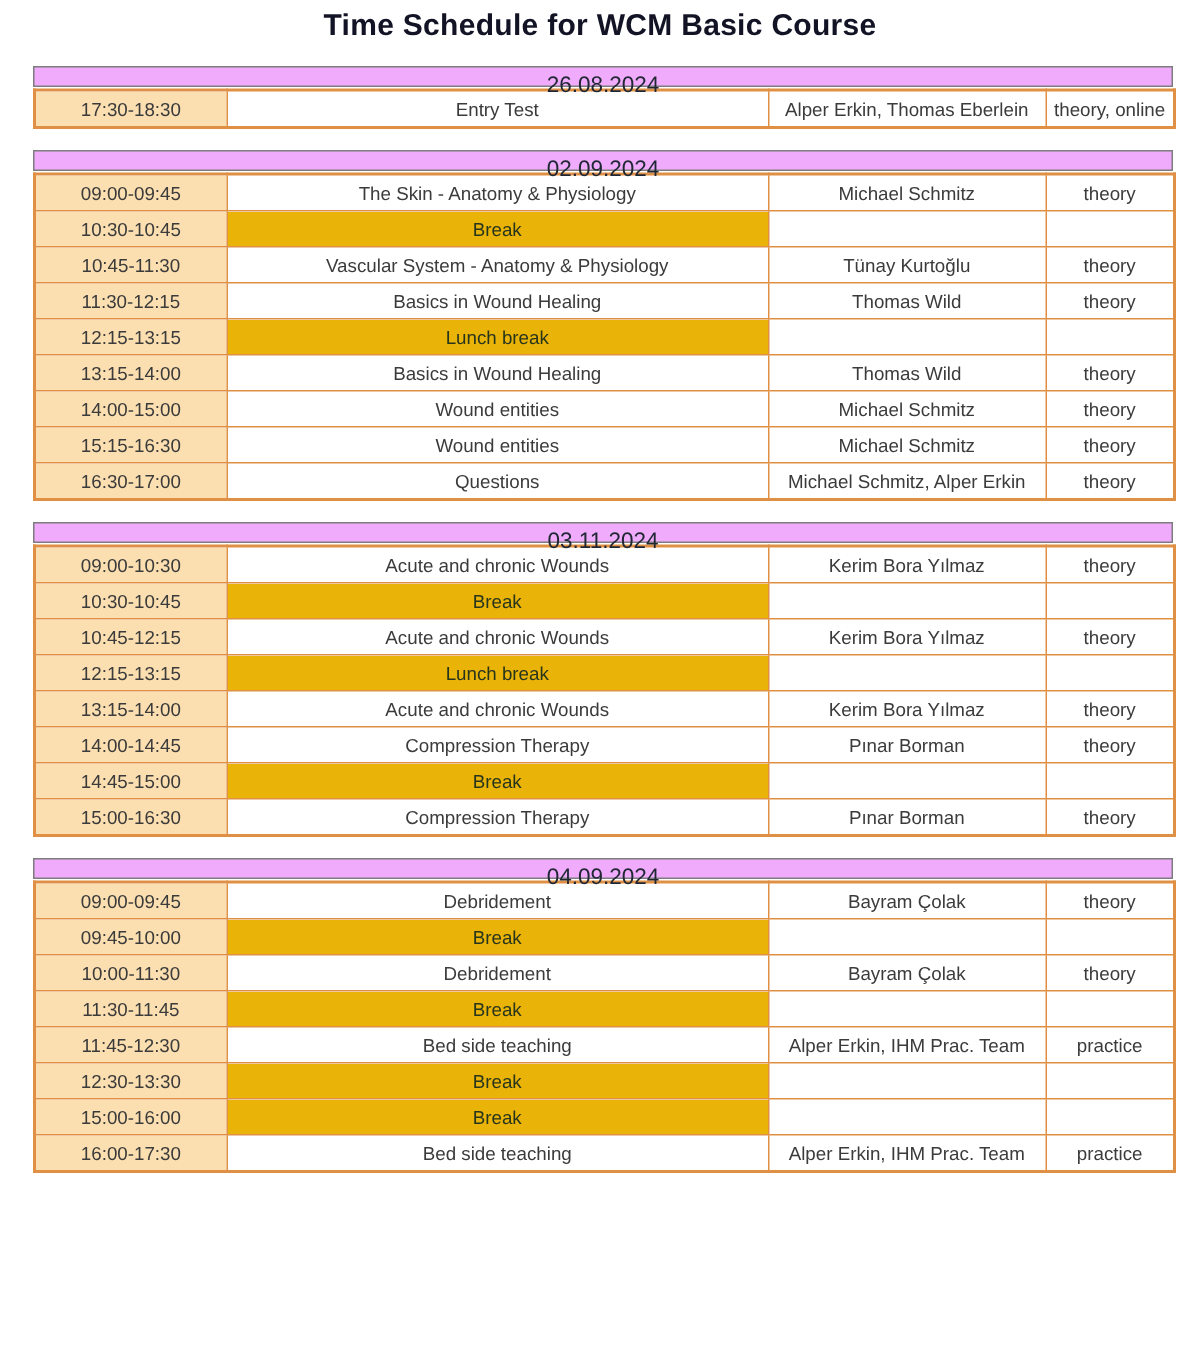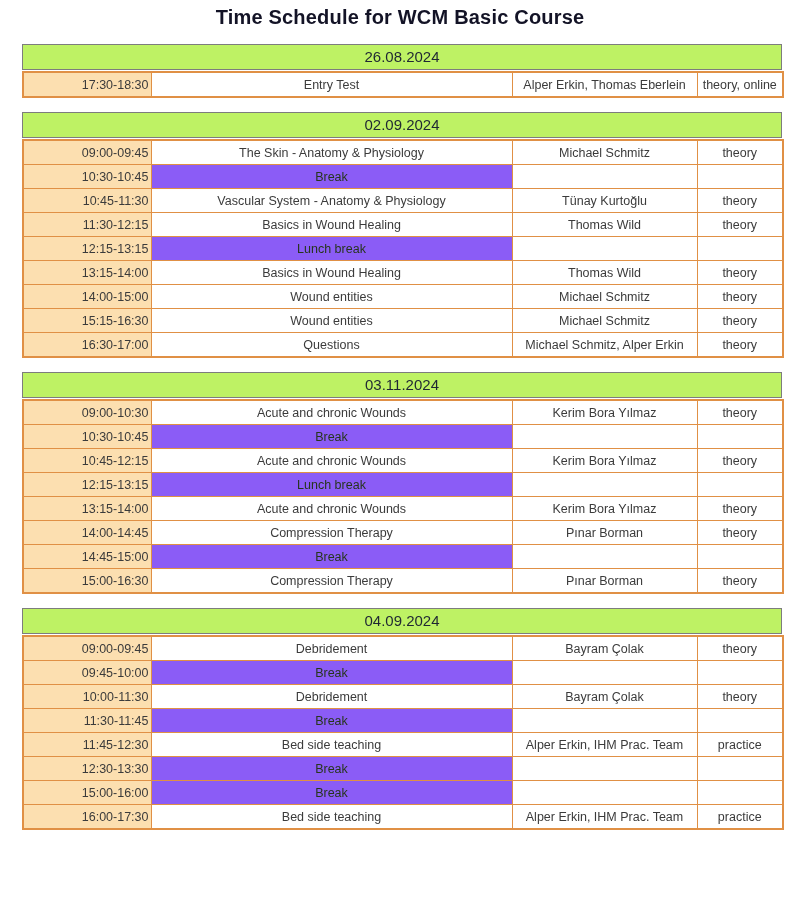--- a/index.html
+++ b/index.html
@@ -27,23 +27,23 @@
   .schedule {
     padding-left: 22px;
   }
   .day {
     width: 760px;
     margin-bottom: 14px;
   }
   .day-header {
     box-sizing: border-box;
     width: 760px;
-    height: 26px;
+    height: 14px;
     line-height: 24px;
-    background: #bef264;
+    background: #f0abfc;
     border: 1px solid #7d7d7d;
     text-align: center;
     font-size: 15px;
     color: #1f2733;
   }
   .day-table {
     width: 760px;
     table-layout: fixed;
     border-collapse: collapse;
     margin-top: 1px;
@@ -55,24 +55,23 @@
     padding: 0 2px;
     text-align: center;
     vertical-align: middle;
     font-size: 12.5px;
     color: #3b3b3b;
     overflow: hidden;
     white-space: nowrap;
   }
   .day-table td.time {
     background: #fcdfb0;
-    text-align: right;
   }
   .day-table td.break-cell {
-    background: #8b5cf6;
+    background: #eab308;
     color: #27351d;
   }
   .c-time    { width: 128px; }
   .c-topic   { width: 361px; }
   .c-speaker { width: 185px; }
   .c-type    { width: 86px;  }
 </style>
 </head>
 <body>
 

